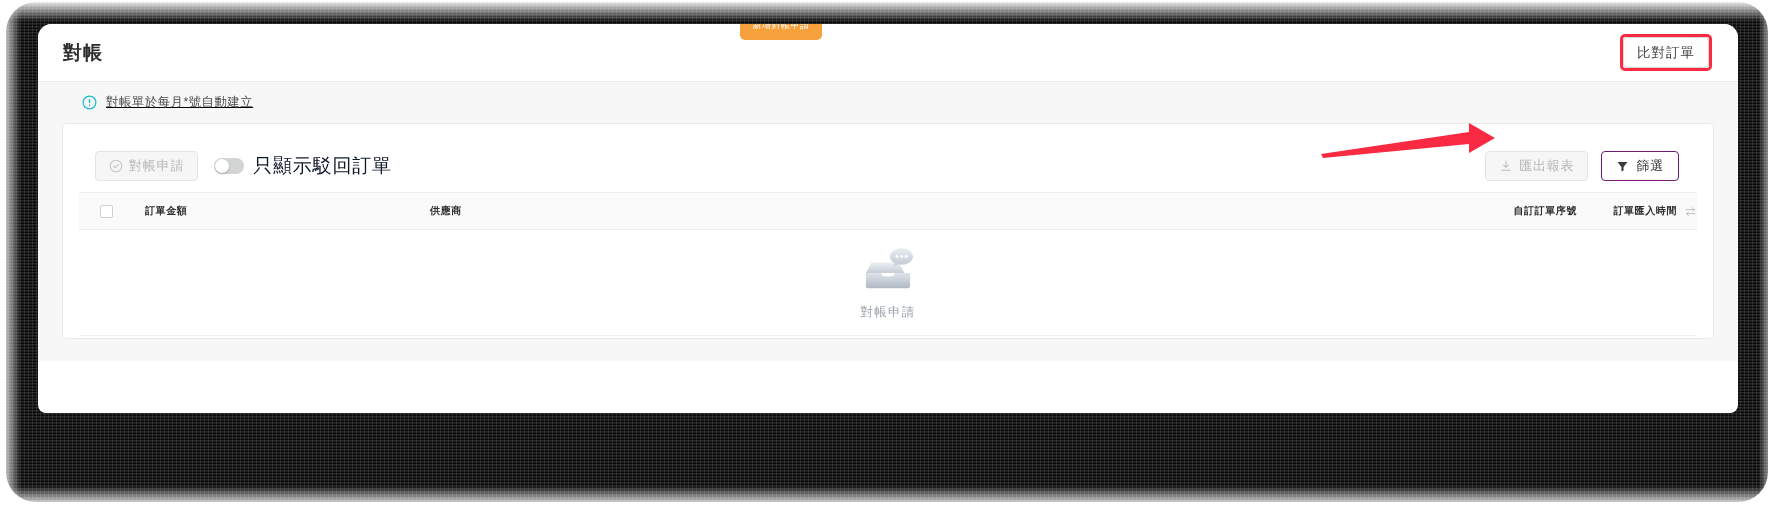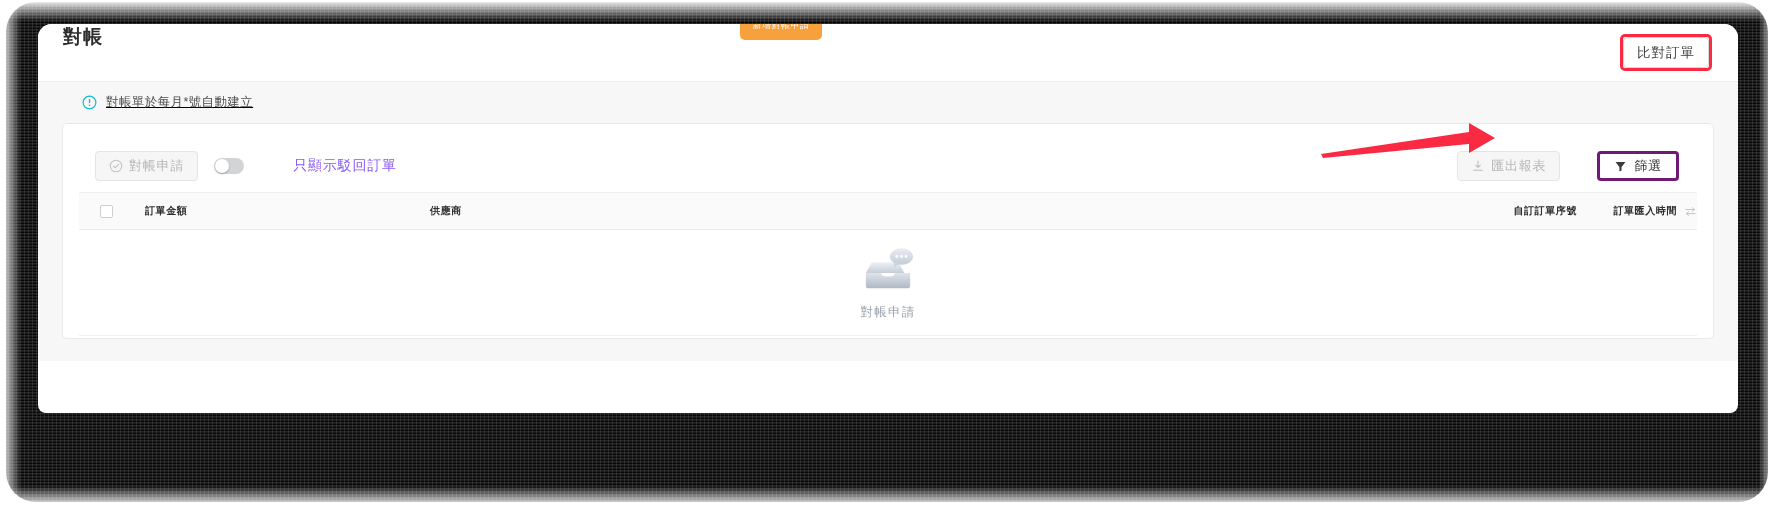--- a/index.html
+++ b/index.html
@@ -164,20 +164,21 @@
     border-top: 6px solid #8b8b8b;
     margin-left: 2px;
     cursor: pointer;
   }
 
   
   .page-header {
     position: relative;
     height: 57px;
     display: flex;
+    align-items: center;
     padding: 0 26px 0 25px;
     background: #fff;
   }
   .page-title {
     font-size: 19px;
     font-weight: 700;
     color: #2d2d2d;
     letter-spacing: 1px;
   }
   .header-actions { margin-left: auto; display:flex; align-items:center; }
@@ -252,50 +253,49 @@
     letter-spacing: .8px;
     display: inline-flex;
     align-items: center;
     gap: 6px;
     cursor: default;
     font-family: inherit;
   }
   .btn-ghost {
     height: 30px;
     padding: 0 14px;
-    border: 3px solid #701a75;
+    border: 1px solid #701a75;
     border-radius: 4px;
     background: #fff;
     color: #333;
     font-size: 13px;
     letter-spacing: .8px;
     display: inline-flex;
     align-items: center;
     gap: 7px;
     cursor: pointer;
     font-family: inherit;
-    margin-left: 24px;
   }
   .toggle-group { display:flex; align-items:center; gap: 9px; }
   .toggle {
     width: 30px; height: 16px;
     border-radius: 9px;
     background: #d3d4d6;
     position: relative;
     cursor: pointer;
     flex: 0 0 auto;
   }
   .toggle .knob {
     position:absolute; left: 1px; top: 1px;
     width: 14px; height: 14px; border-radius: 50%;
     background: #fff;
     box-shadow: 0 1px 2px rgba(0,0,0,.25);
   }
   .toggle-label {
-    font-size: 14px; color: #8b5cf6; letter-spacing: .8px; margin-left: 40px;
+    font-size: 19px; color: #0f172a; letter-spacing: .8px;
   }
   .toolbar-right { margin-left:auto; display:flex; align-items:center; gap: 13px; }
 
   
   .table-head {
     height: 38px;
     background: #fafafa;
     border-top: 1px solid #eeeeee;
     border-bottom: 1px solid #eeeeee;
     display: flex;

